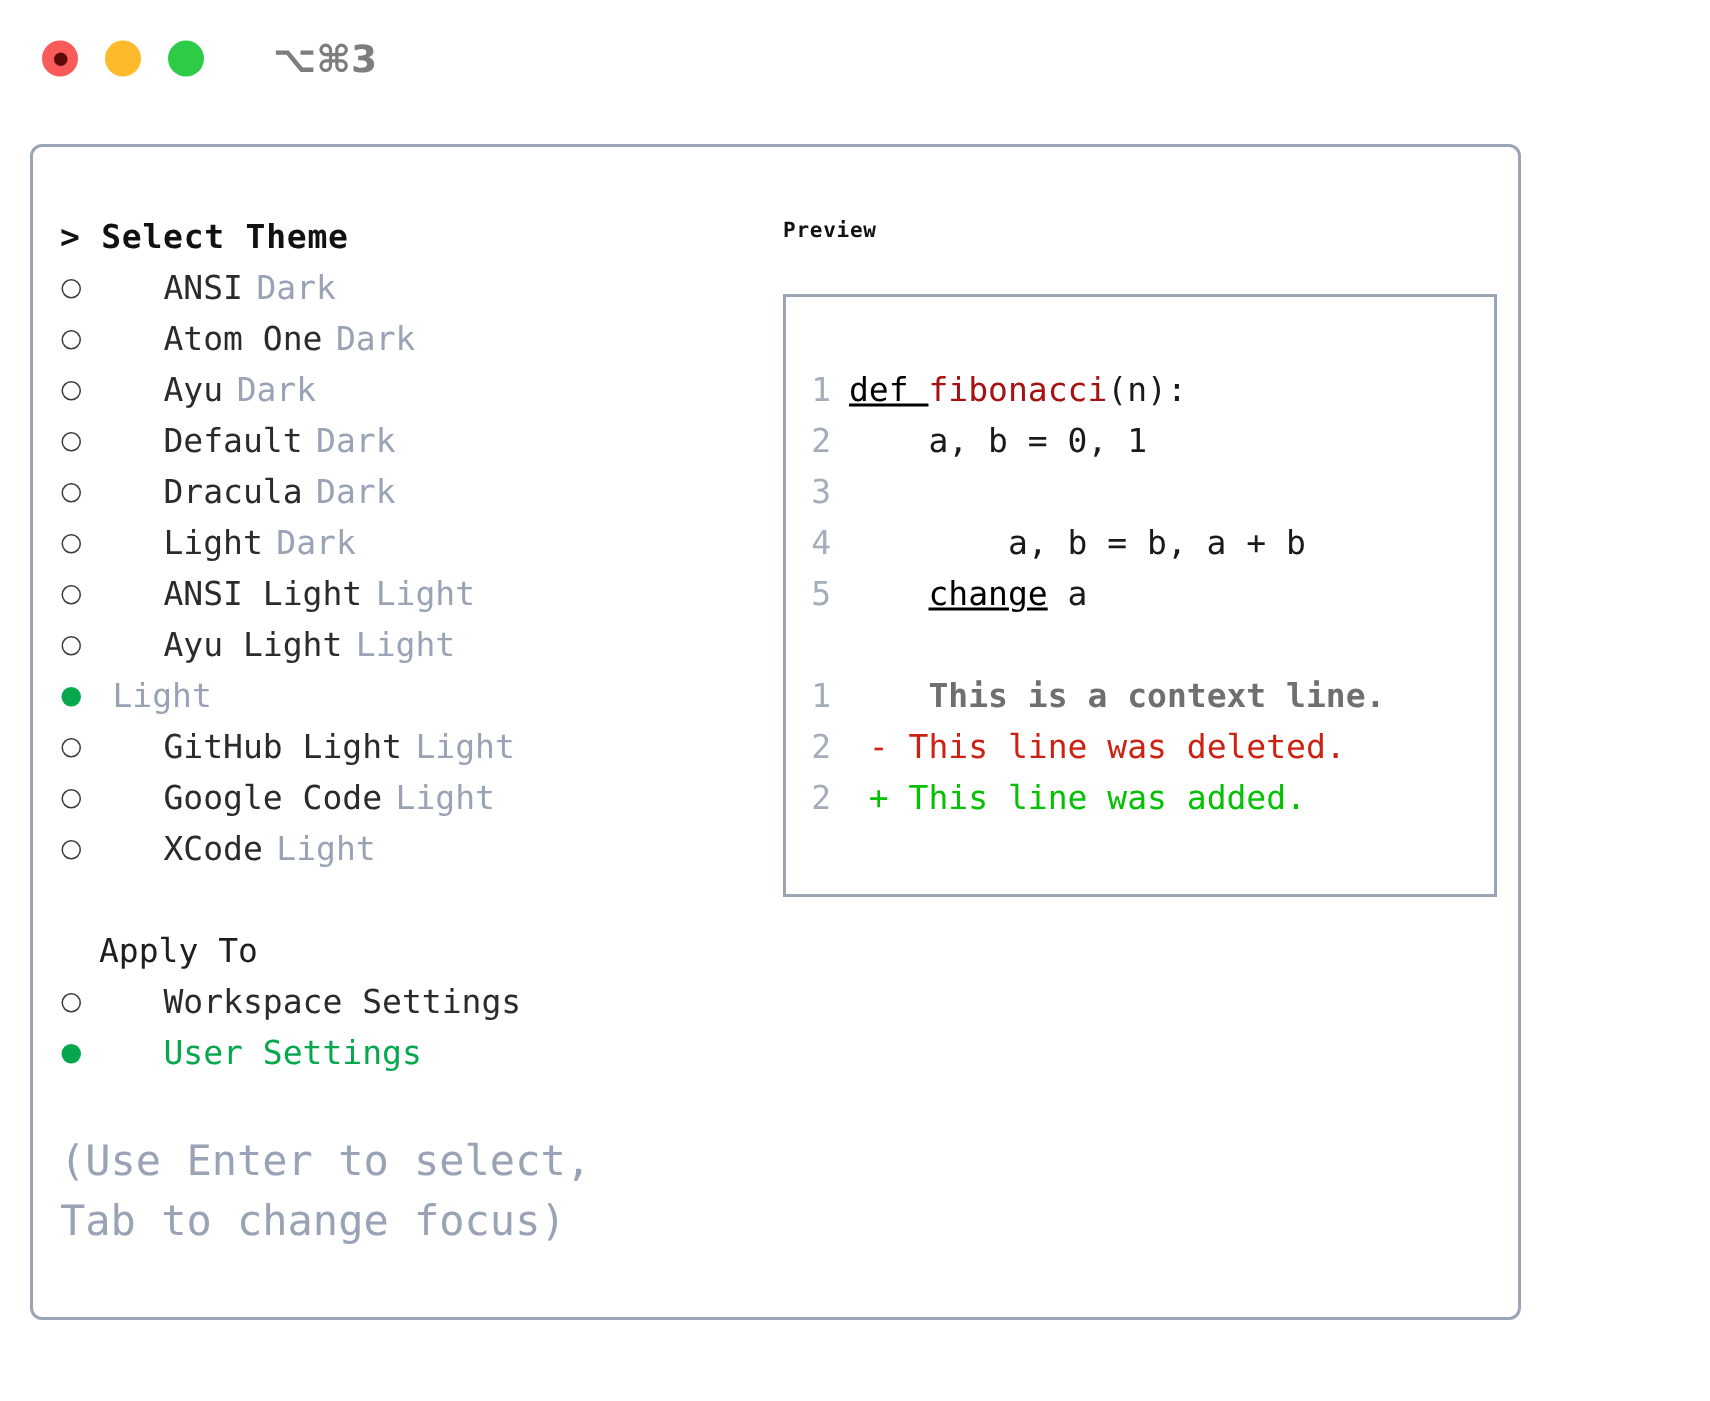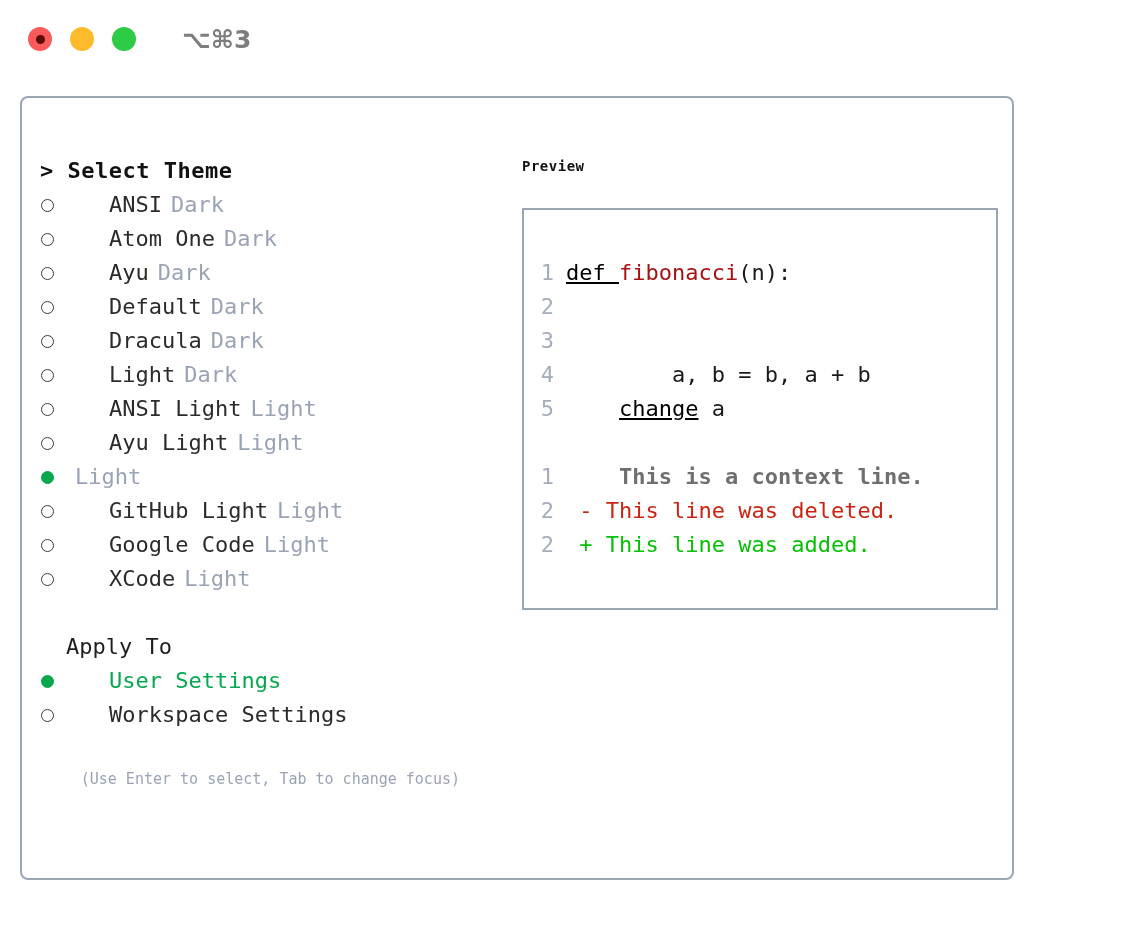--- a/index.html
+++ b/index.html
@@ -68,21 +68,21 @@
     left: 20px;
     top: 96px;
     width: 994px;
     height: 784px;
     border: 2px solid #9aa5b5;
     border-radius: 8px;
     box-sizing: border-box;
   }
   .panel-inner {
     display: flex;
-    padding: 60px 0 0 18px;
+    padding: 48px 0 0 18px;
     box-sizing: border-box;
     height: 100%;
   }
 
   
   .left-col {
     width: 462px;
     flex: none;
   }
   .row {
@@ -127,25 +127,24 @@
     color: #9aa3b5;
     margin-left: 9px;
   }
   .section-label {
     color: #1e1e1e;
     padding-left: 26px;
   }
   .spacer-row { height: 34px; }
   .hint {
     margin-top: 30px;
-    font-size: 15px;
+    font-size: 28px;
     color: #9aa3b5;
-    line-height: 26px;
+    line-height: 40px;
     width: 420px;
-    text-align: right;
   }
 
   
   .right-col {
     flex: 1;
     padding-left: 20px;
   }
   .preview-title {
     font-size: 14px;
     font-weight: bold;
@@ -218,33 +217,33 @@
             <div class="row item-row"><span class="marker-dot"></span><span class="item-name">GitHub Light</span><span class="item-cat">Light</span></div>
             <div class="row item-row"><span class="marker-dot"></span><span class="item-name">Google Code</span><span class="item-cat">Light</span></div>
             <div class="row item-row"><span class="marker-dot"></span><span class="item-name">XCode</span><span class="item-cat">Light</span></div>
           </div>
 
         <div class="spacer-row"></div>
 
         <div class="row section-label">Apply To</div>
 
         <div id="apply-list">
+            <div class="row item-row"><span class="marker-dot"></span><span class="item-name">Workspace Settings</span></div>
             <div class="row item-row selected"><span class="marker-dot filled"></span><span class="item-name">User Settings</span></div>
-            <div class="row item-row"><span class="marker-dot"></span><span class="item-name">Workspace Settings</span></div>
           </div>
 
         <div class="hint">(Use Enter to select, Tab to change focus)</div>
       </div>
 
       <div class="right-col">
         <div class="preview-title">Preview</div>
         <div class="preview-box">
           <div id="code-block">
               <div class="code-line"><span class="ln">1</span><span><span class="kw">def </span><span class="fn">fibonacci</span><span class="code-body">(n):</span></span></div>
-              <div class="code-line"><span class="ln">2</span></div>
+              <div class="code-line"><span class="ln">2</span><span><span class="code-body">    a, b = 0, 1</span></span></div>
               <div class="code-line"><span class="ln">3</span></div>
               <div class="code-line"><span class="ln">4</span><span><span class="code-body">        a, b = b, a + b</span></span></div>
               <div class="code-line"><span class="ln">5</span><span><span class="code-body">    </span><span class="kw">change</span><span class="code-body"> a</span></span></div>
             </div>
           <div class="gap"></div>
           <div id="diff-block">
               <div class="code-line"><span class="ln">1</span><span class="diff-ctx">  </span><span class="diff-ctx">  This is a context line.</span></div>
               <div class="code-line"><span class="ln">2</span><span class="diff-del"> -</span><span class="diff-del"> This line was deleted.</span></div>
               <div class="code-line"><span class="ln">2</span><span class="diff-add"> +</span><span class="diff-add"> This line was added.</span></div>
             </div>

